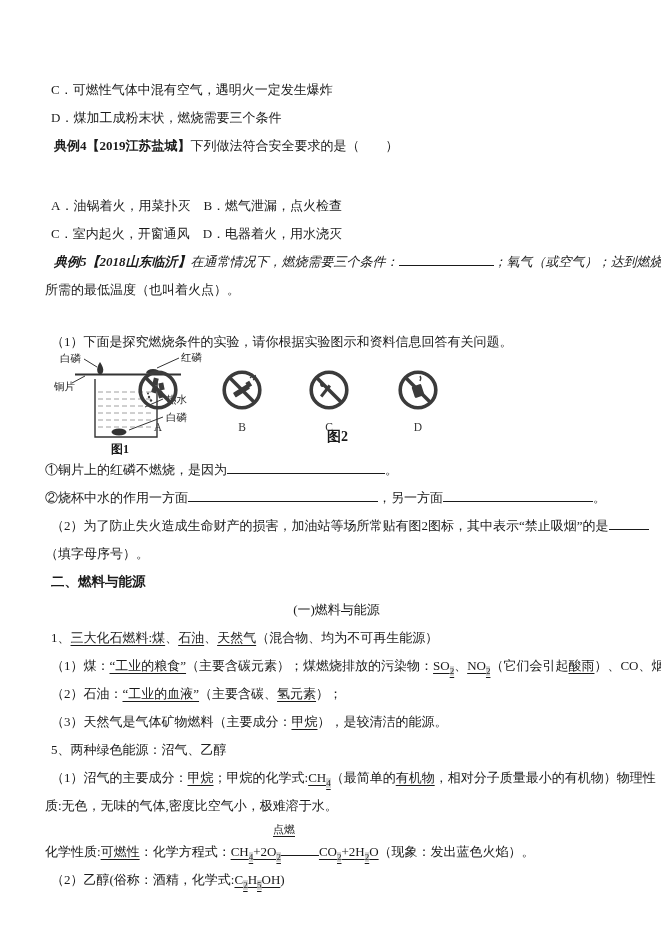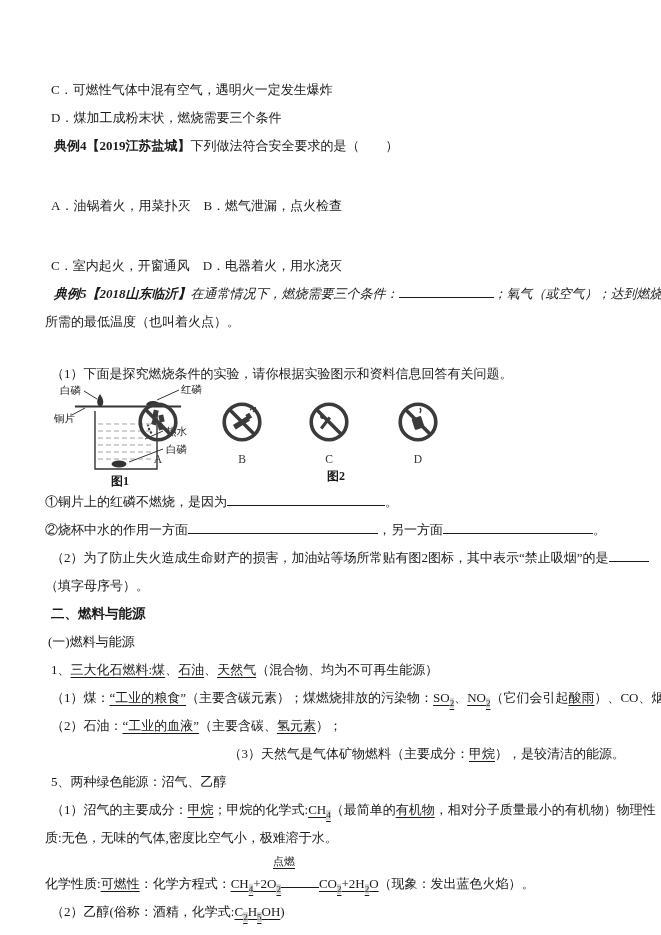--- a/index.html
+++ b/index.html
@@ -14,34 +14,34 @@
   .b{font-weight:bold;}
   .u{text-decoration:underline;text-underline-offset:3px;}
   sub{font-size:9px;line-height:0;}
   .shade{background:#d8d8d8;}
   .blank{display:inline-block;border-bottom:1px solid #1a1a1a;height:14px;vertical-align:baseline;}
   .figure-row{position:relative;height:100px;}
   .fig1{position:absolute;left:8px;top:-6px;}
   .sign{position:absolute;top:12px;width:44px;text-align:center;}
   .sign .letter{font-size:11.5px;color:#333;margin-top:5px;line-height:12px;}
   .sign-a{left:91px;} .sign-b{left:175px;} .sign-c{left:262px;} .sign-d{left:351px;}
-  .fig2-caption{position:absolute;left:282px;top:80px;font-size:12px;font-weight:bold;}
+  .fig2-caption{position:absolute;left:282px;top:72px;font-size:14px;font-weight:bold;}
   svg text{font-family:"Liberation Serif","DejaVu Serif",serif;}
 </style>
 </head>
 <body>
 
 <div class="content">
 
   <div id="lines-before">
       <div class="line" style="padding-left: 6px;"><span>C．可燃性气体中混有空气，遇明火一定发生爆炸</span></div>
       <div class="line" style="padding-left: 6px;"><span>D．煤加工成粉末状，燃烧需要三个条件</span></div>
       <div class="line" style="padding-left: 9px;"><span class="b">典例4【2019江苏盐城】</span><span>下列做法符合安全要求的是（　　）</span></div>
       <div class="line" style="padding-left: 6px; margin-top: 32px;"><span>A．油锅着火，用菜扑灭　B．燃气泄漏，点火检查</span></div>
-      <div class="line" style="padding-left: 6px; margin-top: 32px;"><span>C．室内起火，开窗通风　D．电器着火，用水浇灭</span></div>
+      <div class="line" style="padding-left: 6px;"><span>C．室内起火，开窗通风　D．电器着火，用水浇灭</span></div>
       <div class="line" style="padding-left: 9px; font-style: italic;"><span class="b">典例5【2018山东临沂】</span><span>在通常情况下，燃烧需要三个条件：</span><span class="blank" style="width: 95px;"></span><span>；氧气（或空气）；达到燃烧</span></div>
       <div class="line"><span>所需的最低温度（也叫着火点）。</span></div>
       <div class="line" style="padding-left: 6px; margin-top: 24px;"><span>（1）下面是探究燃烧条件的实验，请你根据实验图示和资料信息回答有关问题。</span></div>
     </div>
 
   <div class="figure-row">
 
     <svg class="fig1" width="160" height="106" viewBox="0 0 160 106">
       <g stroke="#333" stroke-width="1" fill="none">
         <line x1="31" y1="9" x2="44" y2="17"></line>
@@ -127,25 +127,25 @@
 
     <div class="fig2-caption">图2</div>
   </div>
 
   <div id="lines-after">
       <div class="line"><span>①铜片上的红磷不燃烧，是因为</span><span class="blank" style="width: 158px;"></span><span>。</span></div>
       <div class="line"><span>②烧杯中水的作用一方面</span><span class="blank" style="width: 190px;"></span><span>，另一方面</span><span class="blank" style="width: 150px;"></span><span>。</span></div>
       <div class="line" style="padding-left: 6px;"><span>（2）为了防止失火造成生命财产的损害，加油站等场所常贴有图2图标，其中表示“禁止吸烟”的是</span><span class="blank" style="width: 40px;"></span></div>
       <div class="line"><span>（填字母序号）。</span></div>
       <div class="line heading" style="padding-left: 6px;"><span class="b">二、燃料与能源</span></div>
-      <div class="line" style="padding-left: 3px;"><span>(一)燃料与能源</span></div>
+      <div class="line" style="padding-left: 3px; text-align: center;"><span>(一)燃料与能源</span></div>
       <div class="line" style="padding-left: 6px;"><span>1、</span><span class="u">三大化石燃料:煤</span><span>、</span><span class="u">石油</span><span>、</span><span class="u">天然气</span><span>（混合物、均为不可再生能源）</span></div>
       <div class="line" style="padding-left: 6px;"><span>（1）煤：</span><span class="u">“工业的粮食”</span><span>（主要含碳元素）；煤燃烧排放的污染物：</span><span class="u">SO</span><sub class="u shade">2</sub><span>、</span><span class="u">NO</span><sub class="u shade">2</sub><span>（它们会引起</span><span class="u">酸雨</span><span>）、CO、烟</span></div>
       <div class="line" style="padding-left: 6px;"><span>（2）石油：</span><span class="u">“工业的血液”</span><span>（主要含碳、</span><span class="u">氢元素</span><span>）；</span></div>
-      <div class="line" style="padding-left: 6px; text-align: right;"><span>（3）天然气是气体矿物燃料（主要成分：</span><span class="u">甲烷</span><span>），是较清洁的能源。</span></div>
+      <div class="line" style="padding-left: 6px;"><span>（3）天然气是气体矿物燃料（主要成分：</span><span class="u">甲烷</span><span>），是较清洁的能源。</span></div>
       <div class="line" style="padding-left: 6px;"><span>5、两种绿色能源：沼气、乙醇</span></div>
       <div class="line" style="padding-left: 6px;"><span>（1）沼气的主要成分：</span><span class="u">甲烷</span><span>；甲烷的化学式:</span><span class="u">CH</span><sub class="u shade">4</sub><span>（最简单的</span><span class="u">有机物</span><span>，相对分子质量最小的有机物）物理性</span></div>
       <div class="line"><span>质:无色，无味的气体,密度比空气小，极难溶于水。</span></div>
       <div class="line condition" style="padding-left: 228px;"><span class="u">点燃</span></div>
       <div class="line"><span>化学性质:</span><span class="u">可燃性</span><span>：化学方程式：</span><span class="u">CH</span><sub class="u shade">4</sub><span class="u">+2O</span><sub class="u shade">2</sub><span class="blank" style="width: 38px;"></span><span class="u">CO</span><sub class="u shade">2</sub><span class="u">+2H</span><sub class="u shade">2</sub><span class="u">O</span><span>（现象：发出蓝色火焰）。</span></div>
       <div class="line" style="padding-left: 6px;"><span>（2）乙醇(俗称：酒精，化学式:</span><span class="u">C</span><sub class="u shade">2</sub><span class="u">H</span><sub class="u shade">5</sub><span class="u">OH</span><span>)</span></div>
     </div>
 
 </div>
 

